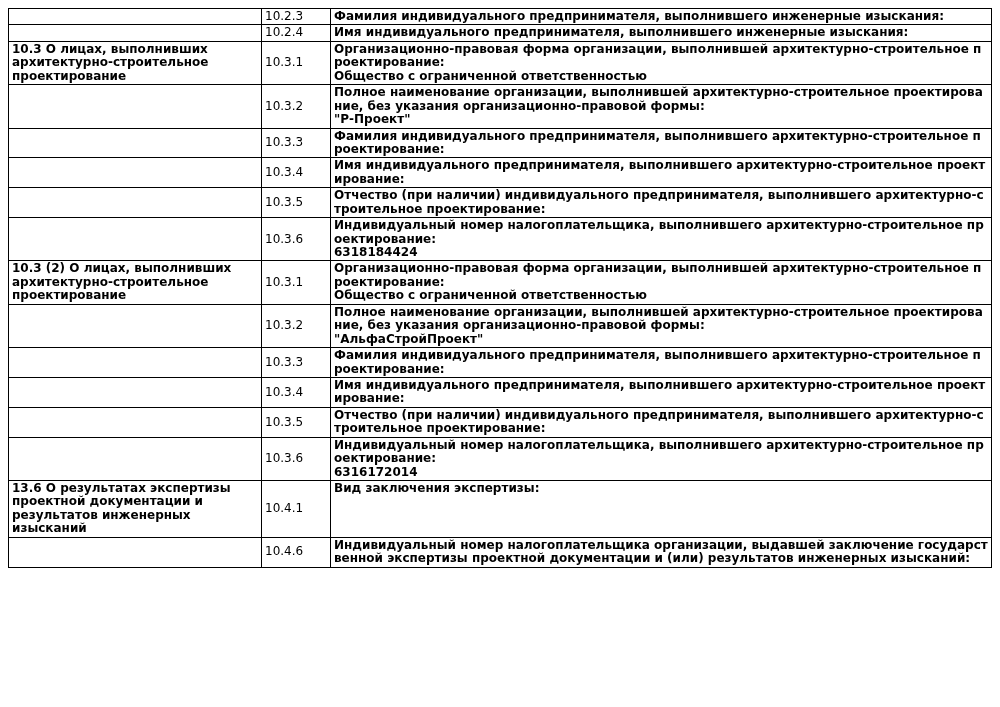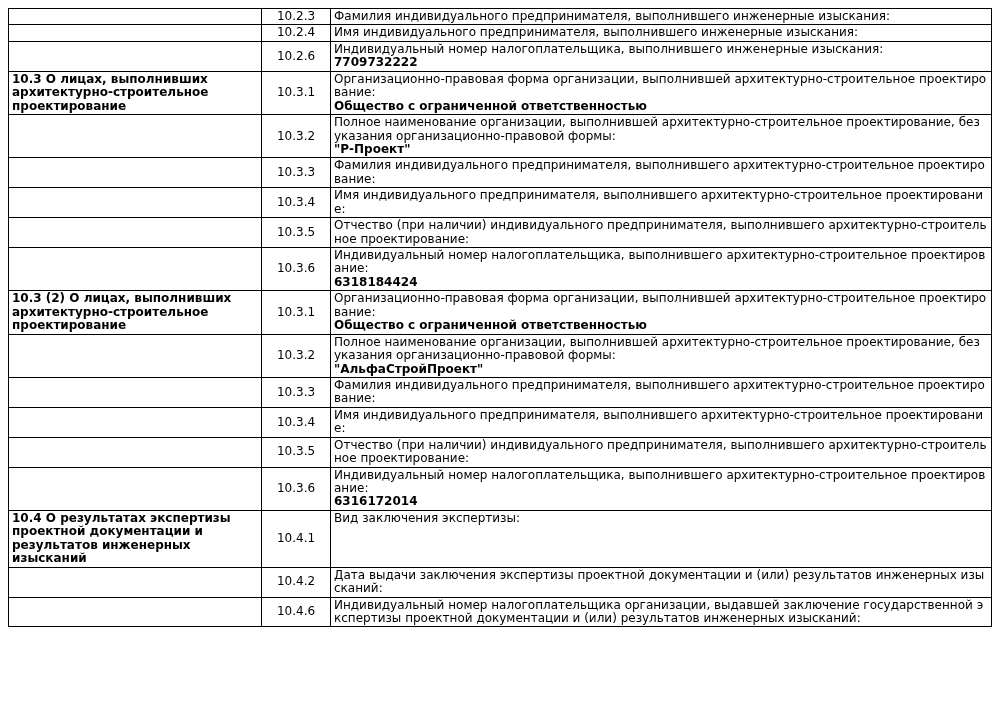--- a/index.html
+++ b/index.html
@@ -31,28 +31,27 @@
   td.col-section {
     width: 246px;
     vertical-align: top;
     word-wrap: break-word;
     font-weight: bold;
   }
   td.col-code {
     width: 62px;
     vertical-align: middle;
     white-space: nowrap;
-    text-align: center;
   }
   td.col-content {
     vertical-align: top;
     word-break: break-all;
     overflow-wrap: break-word;
   }
-  .field-label { font-weight: normal; }
+  .field-label { font-weight: bold; }
   .field-value { font-weight: bold; }
 </style>
 </head>
 <body>
 
 <div class="page">
   <table class="decl">
     <tbody id="table-body">
         <tr>
     <td class="col-section"></td>
@@ -61,28 +60,20 @@
       <div class="field-label">Фамилия индивидуального предпринимателя, выполнившего инженерные изыскания:</div>
       <div class="field-value"></div>
     </td>
   </tr>
         <tr>
     <td class="col-section"></td>
     <td class="col-code">10.2.4</td>
     <td class="col-content">
       <div class="field-label">Имя индивидуального предпринимателя, выполнившего инженерные изыскания:</div>
       <div class="field-value"></div>
-    </td>
-  </tr>
-        <tr>
-    <td class="col-section"></td>
-    <td class="col-code">10.2.6</td>
-    <td class="col-content">
-      <div class="field-label">Индивидуальный номер налогоплательщика, выполнившего инженерные изыскания:</div>
-      <div class="field-value">7709732222</div>
     </td>
   </tr>
         <tr>
     <td class="col-section">10.3 О лицах, выполнивших архитектурно-строительное проектирование</td>
     <td class="col-code">10.3.1</td>
     <td class="col-content">
       <div class="field-label">Организационно-правовая форма организации, выполнившей архитектурно-строительное проектирование:</div>
       <div class="field-value">Общество с ограниченной ответственностью</div>
     </td>
   </tr>
@@ -168,32 +159,24 @@
   </tr>
         <tr>
     <td class="col-section"></td>
     <td class="col-code">10.3.6</td>
     <td class="col-content">
       <div class="field-label">Индивидуальный номер налогоплательщика, выполнившего архитектурно-строительное проектирование:</div>
       <div class="field-value">6316172014</div>
     </td>
   </tr>
         <tr style="height: 40px;">
-    <td class="col-section">10.4 О результатах экспертизы проектной документации и результатов инженерных изысканий</td>
+    <td class="col-section">13.6 О результатах экспертизы проектной документации и результатов инженерных изысканий</td>
     <td class="col-code">10.4.1</td>
     <td class="col-content">
       <div class="field-label">Вид заключения экспертизы:</div>
-      <div class="field-value"></div>
-    </td>
-  </tr>
-        <tr>
-    <td class="col-section"></td>
-    <td class="col-code">10.4.2</td>
-    <td class="col-content">
-      <div class="field-label">Дата выдачи заключения экспертизы проектной документации и (или) результатов инженерных изысканий:</div>
       <div class="field-value"></div>
     </td>
   </tr>
         <tr>
     <td class="col-section"></td>
     <td class="col-code">10.4.6</td>
     <td class="col-content">
       <div class="field-label">Индивидуальный номер налогоплательщика организации, выдавшей заключение государственной экспертизы проектной документации и (или) результатов инженерных изысканий:</div>
       <div class="field-value"></div>
     </td>

